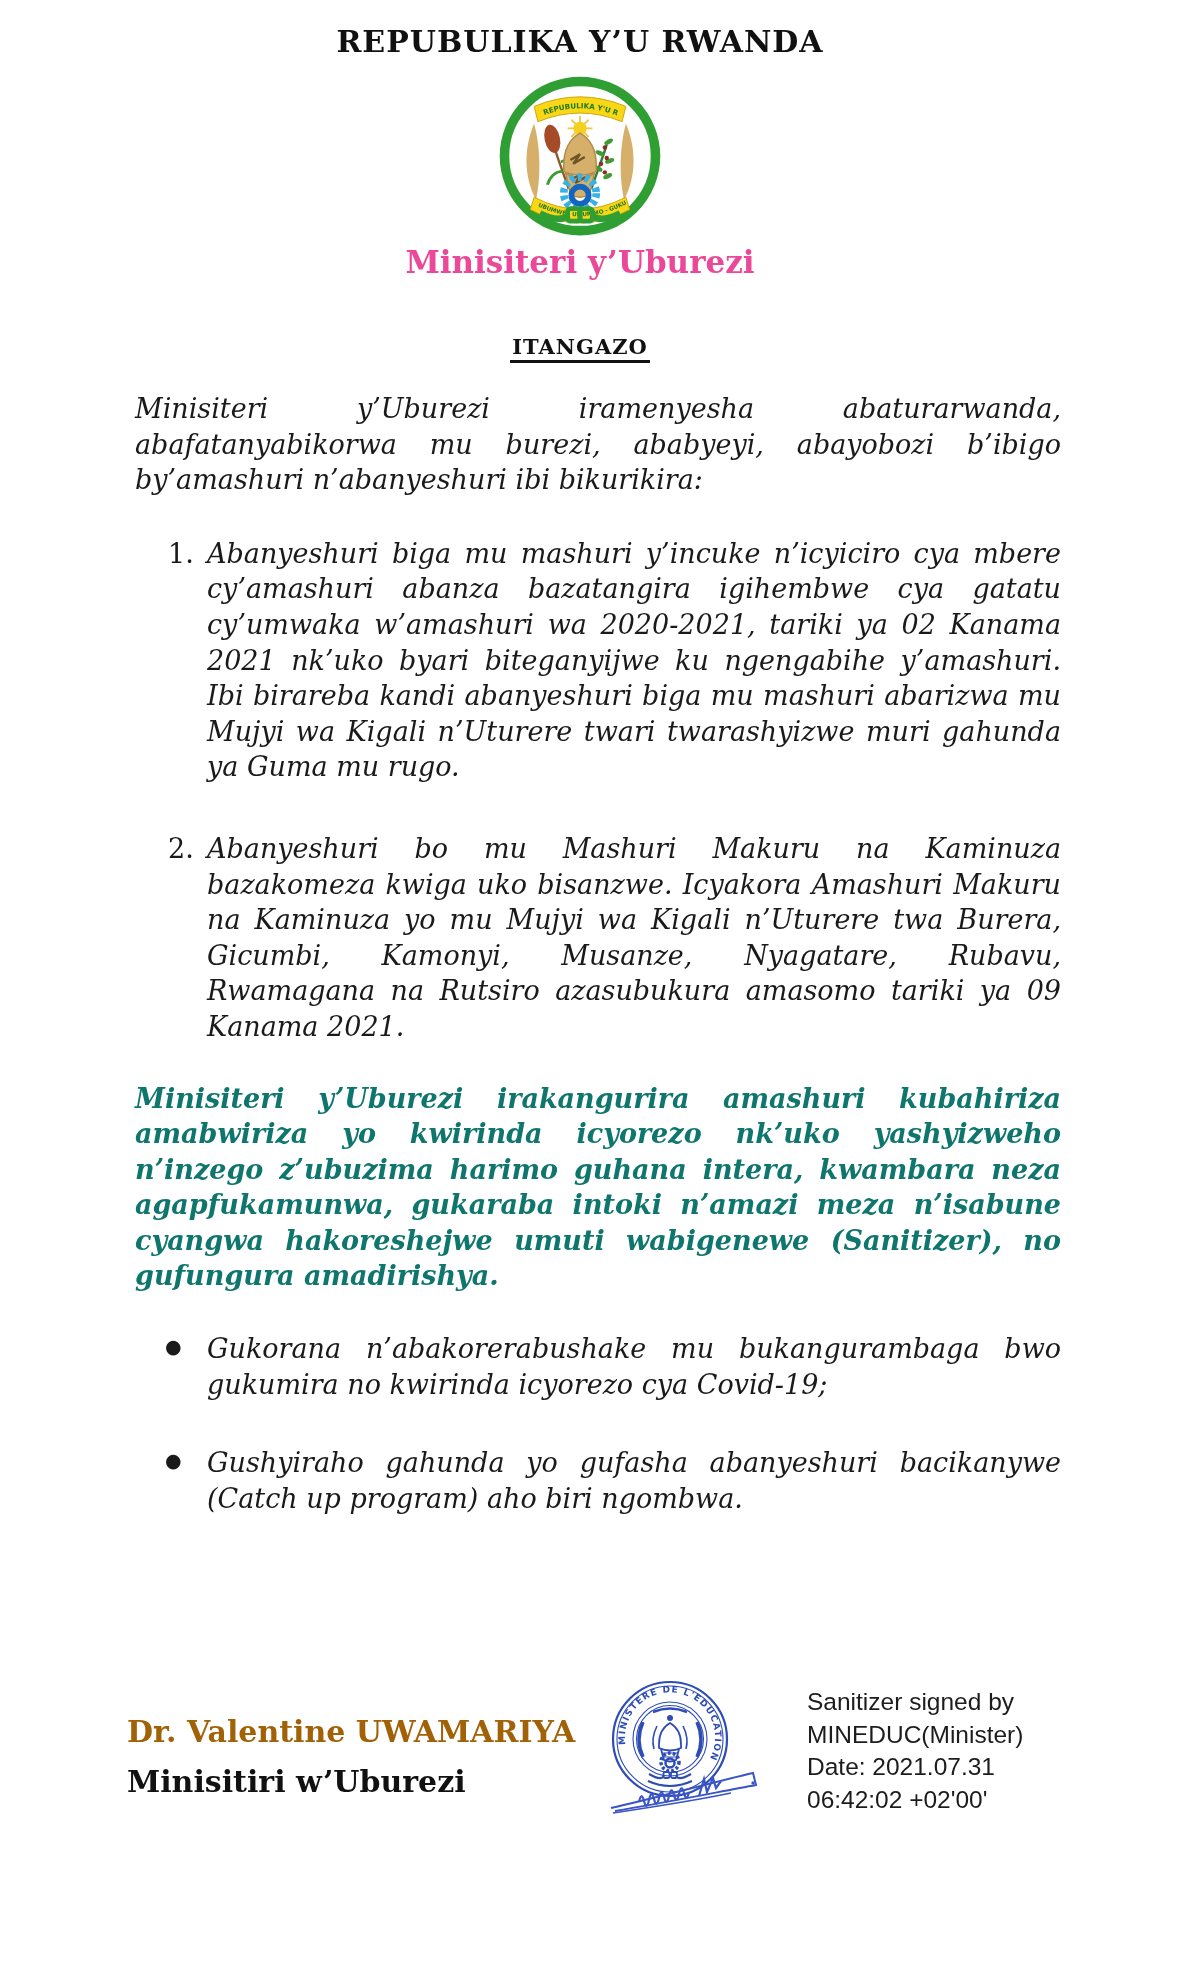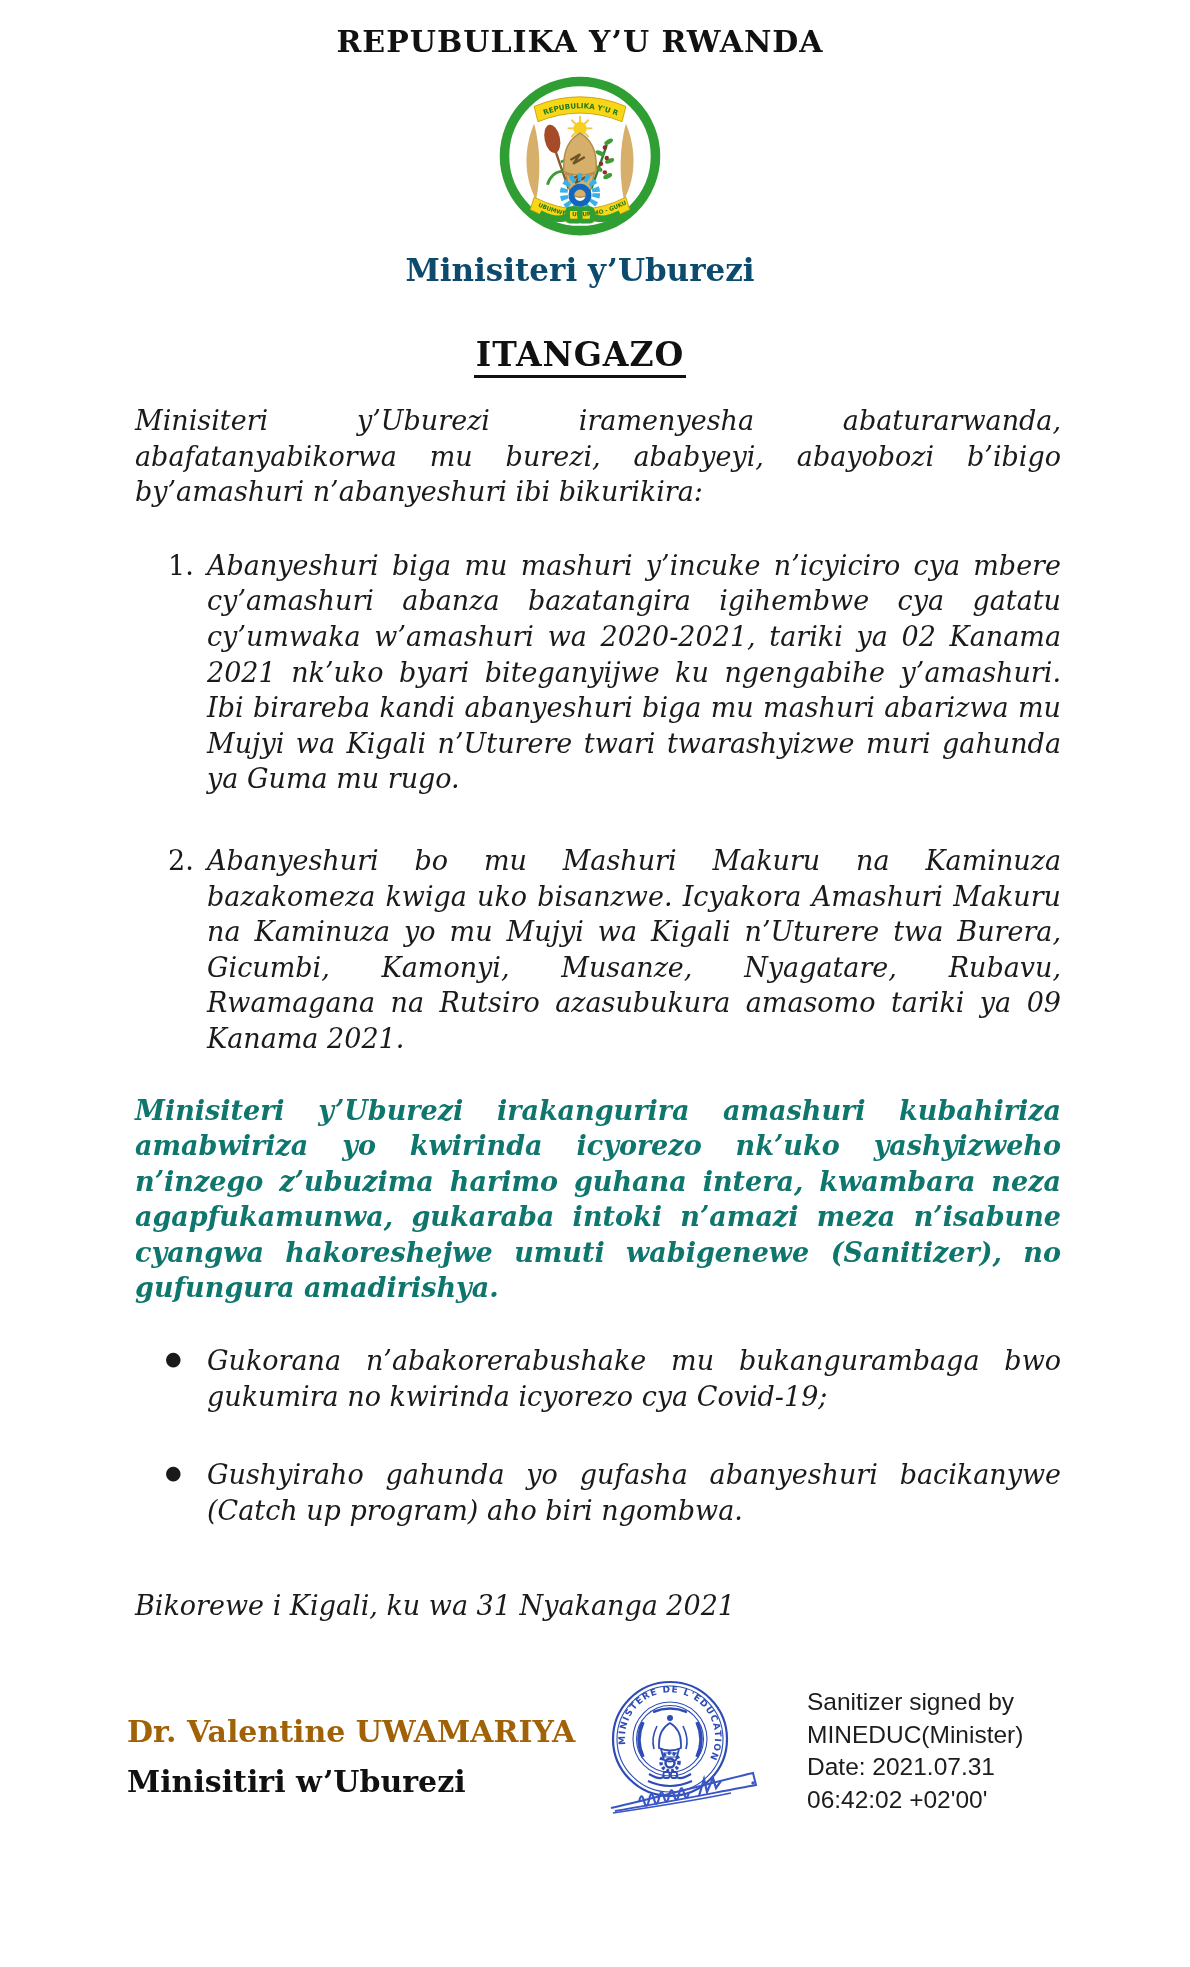--- a/index.html
+++ b/index.html
@@ -9,24 +9,24 @@
     background:#ffffff;
     overflow:hidden;
     font-family:"DejaVu Serif","Liberation Serif",serif;
     color:#1a1a1a;
   }
   .header{padding-top:24px;width:960px;margin:0 auto 0 100px;text-align:center;}
   .republic-title{
     font-size:30px;font-weight:bold;letter-spacing:1px;line-height:36px;color:#111;
   }
   .emblem{margin:12px auto 0;width:176px;height:172px;}
-  .ministry-title{font-size:31px;font-weight:bold;margin-top:8px;line-height:36px;color:#0c4a6e;}
+  .ministry-title{font-size:31px;font-weight:bold;margin-top:0;line-height:36px;color:#ec4899;}
   .doc-heading-wrap{margin-top:50px;line-height:34px;}
   .doc-heading{
-    font-size:33px;font-weight:bold;letter-spacing:1px;color:#111;
+    font-size:21px;font-weight:bold;letter-spacing:1px;color:#111;
     border-bottom:3px solid #111;padding:0 2px 1px 2px;
   }
   .content{margin:25px 117px 0 123px;font-size:27px;line-height:35.6px;}
   .content p{margin:12px;font-style:italic;}
   .jt{text-align:justify;}
   .intro{margin-bottom:38px !important;}
   .li{position:relative;padding-left:72px;}
   .li .marker{position:absolute;left:45px;top:0;}
   .li.n1{margin-bottom:46px;}
   .li.n2{margin-bottom:36px;}
@@ -143,21 +143,20 @@
     <div class="li uli b1">
       <span class="marker">●</span>
       <p class="jt">Gukorana n’abakorerabushake mu bukangurambaga bwo gukumira no kwirinda icyorezo cya Covid-19;</p>
     </div>
 
     <div class="li uli b2">
       <span class="marker">●</span>
       <p class="jt">Gushyiraho gahunda yo gufasha abanyeshuri bacikanywe (Catch up program) aho biri ngombwa.</p>
     </div>
 
-    <p class="place-date">Bikorewe i Kigali, ku wa 31 Nyakanga 2021</p>
   </div>
 
   <div class="sig-name">Dr. Valentine UWAMARIYA</div>
   <div class="sig-title">Minisitiri w’Uburezi</div>
 
   <div class="stamp">
     <svg viewBox="0 0 195 155" width="195" height="155" xmlns="http://www.w3.org/2000/svg">
       <g stroke="#2e4cb5" fill="none">
         <circle cx="67" cy="63" r="57" stroke-width="2.2"></circle>
         <circle cx="67" cy="63" r="53" stroke-width="1.1"></circle>

